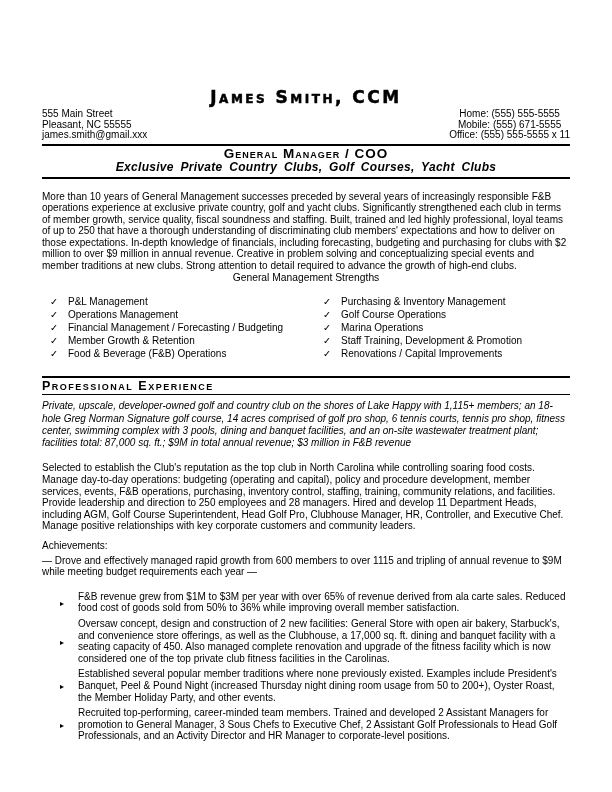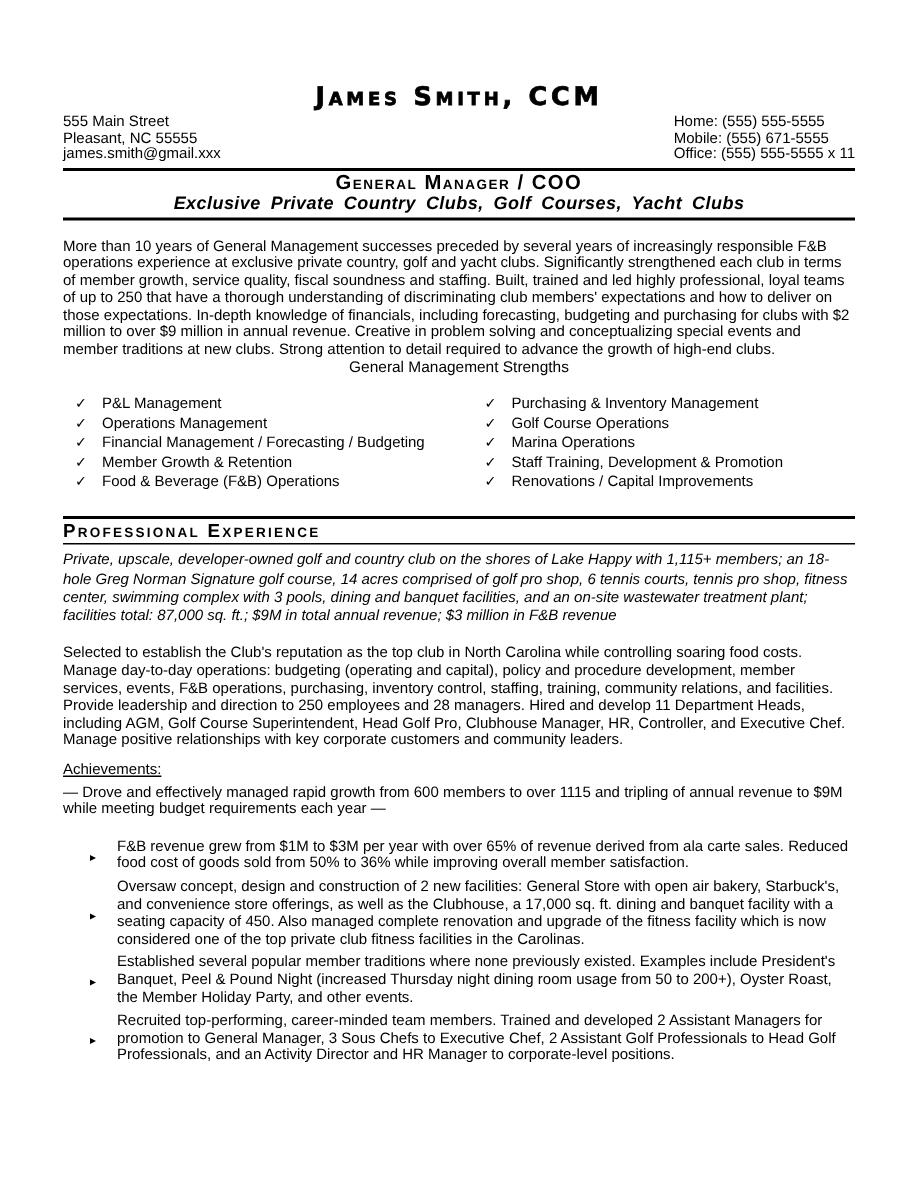--- a/index.html
+++ b/index.html
@@ -6,40 +6,40 @@
   .page{
     position:relative;
     width:612px;height:792px;
     box-sizing:border-box;
     margin:0 auto;
     background:#ffffff;
     color:#000;
     font-family:"Liberation Sans","DejaVu Sans",sans-serif;
     font-size:10px;
     line-height:11.6px;
-    padding:56px 42px 20px 42px;
+    padding:88px 42px 20px 42px;
     overflow:hidden;
   }
   .name{
     text-align:center;
     font-family:"DejaVu Sans","Liberation Sans",sans-serif;
     font-weight:bold;
     font-variant:small-caps;
     font-size:17px;
     line-height:18px;
     letter-spacing:2.5px;
     -webkit-text-stroke:0.5px #000;
   }
   .contact-row{
     display:flex;
     justify-content:space-between;
     margin-top:3px;
     line-height:10.5px;
   }
-  .contact-right{text-align:left;}
+  .contact-right{text-align:center;}
   .banner{
     margin-top:3px;
     border-top:2px solid #000;
     border-bottom:2px solid #000;
     text-align:center;
     padding:1px 0 3px 0;
   }
   .banner-title{
     font-variant:small-caps;
     font-weight:bold;
@@ -93,21 +93,21 @@
     font-size:10.3px;
     line-height:11px;
     letter-spacing:0.2px;
   }
   .company-profile{
     margin-top:5px;
     font-style:italic;
     line-height:12.3px;
   }
   .role-summary{margin-top:13px;}
-  .ach-label{margin-top:8px;text-decoration:underline;}
+  .ach-label{margin-top:8px;}
   .ach-intro{margin-top:3px;}
   .bullets{margin-top:13px;}
   .bullet{
     display:flex;
     align-items:center;
     margin-bottom:4px;
   }
   .tri{
     flex:none;
     width:0;height:0;

